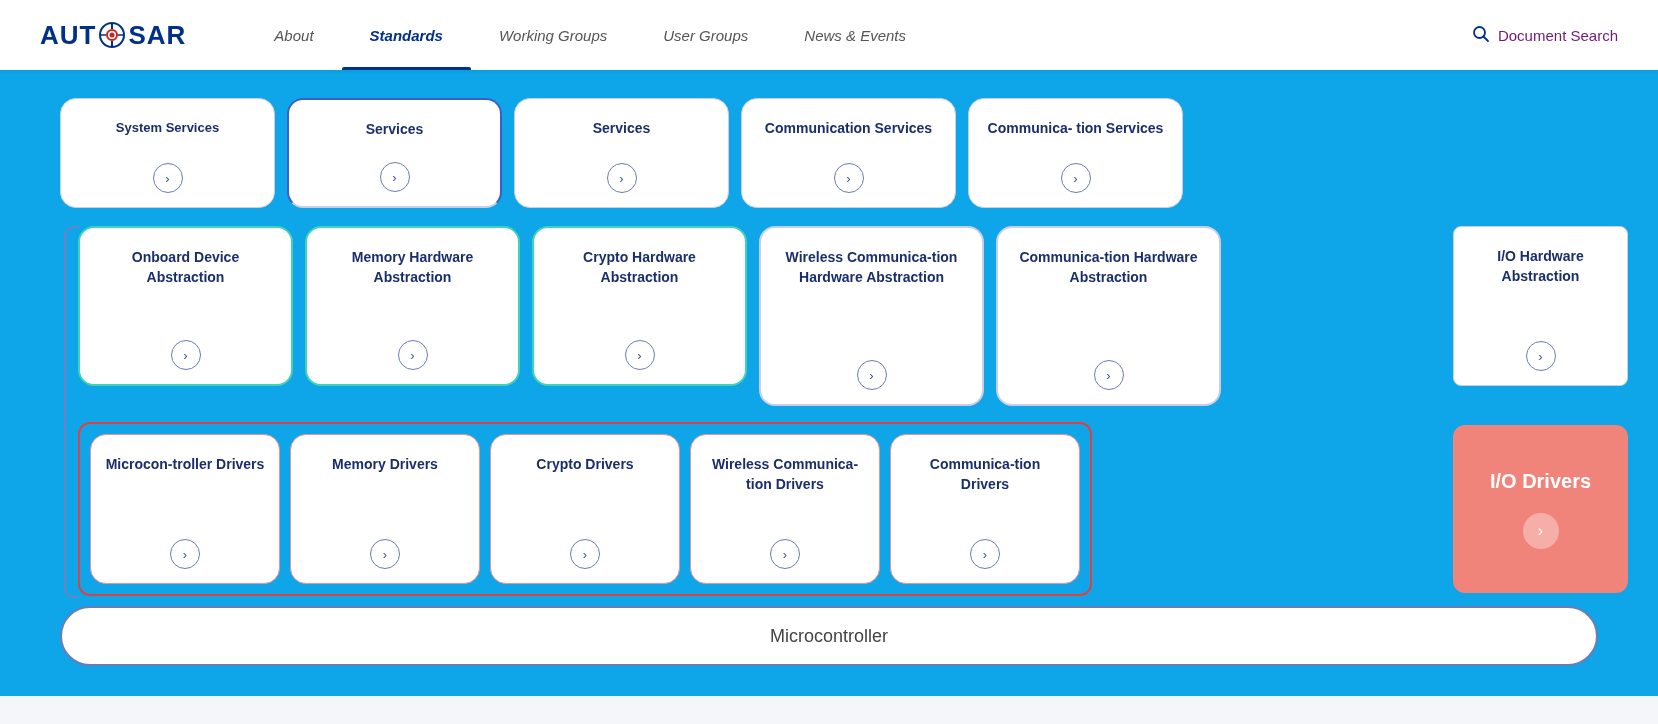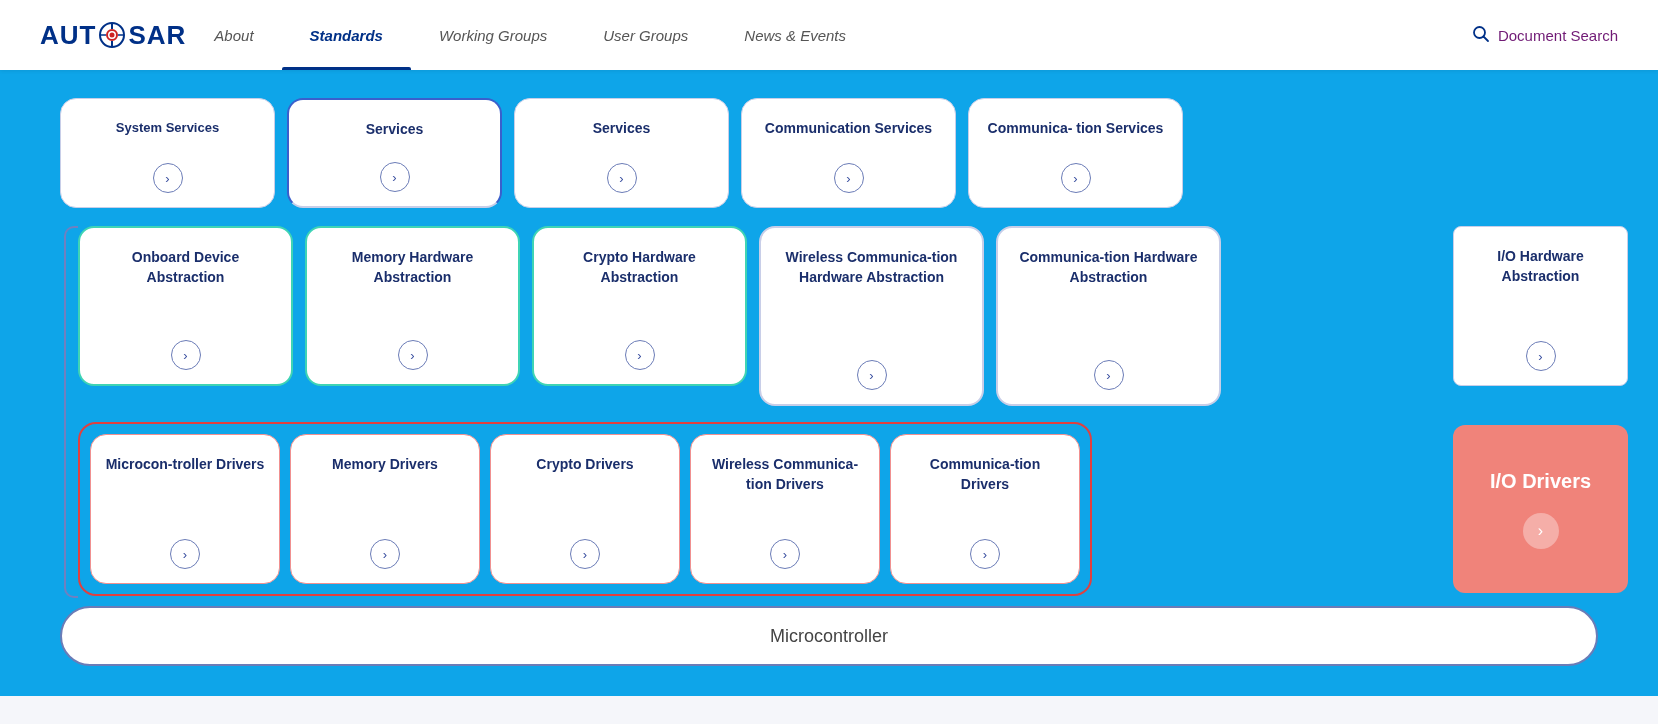--- a/index.html
+++ b/index.html
@@ -16,20 +16,21 @@
       display: flex;
       align-items: center;
       padding: 0 40px;
       height: 70px;
       box-shadow: 0 1px 4px rgba(0,0,0,0.08);
       position: relative;
       z-index: 10;
     }
     .logo {
       display: flex;
+      margin-right: 60px;
       flex-shrink: 0;
     }
     .logo-text {
       font-size: 26px;
       font-weight: 800;
       color: #003087;
       letter-spacing: 1px;
       display: flex;
       align-items: center;
       gap: 0;
@@ -365,21 +366,21 @@
           <div style="margin-left: auto; width: 175px; background: #fff; border: 1.5px solid #c8cee8; border-radius: 8px; padding: 20px 14px 14px 14px; display: flex; flex-direction: column; justify-content: space-between; min-height: 160px; flex-shrink: 0;">
             <div class="card-title">I/O Hardware Abstraction</div>
             <div class="card-arrow">
               <div class="arrow-circle">›</div>
             </div>
           </div>
         </div>
 
         <div style="display: flex; gap: 12px; padding: 8px 0 10px 0; align-items: center;">
 
-          <div style="border: 2px solid #e04040; border-radius: 18px; padding: 10px; display: flex; gap: 10px; flex-shrink: 0;">
+          <div style="border: 2px solid #e04040; border-radius: 12px; padding: 10px; display: flex; gap: 10px; flex-shrink: 0;">
 
             <div class="driver-card">
               <div class="card-title">Microcon-troller Drivers</div>
               <div class="card-arrow">
                 <div class="arrow-circle">›</div>
               </div>
             </div>
 
             <div class="driver-card">
               <div class="card-title">Memory Drivers</div>

